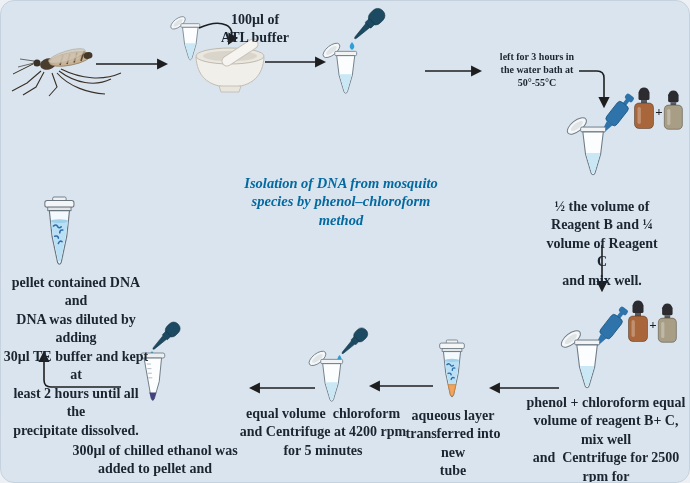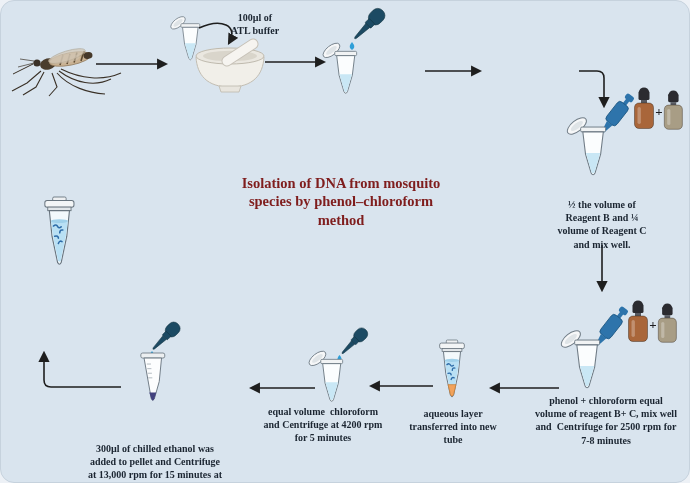--- a/index.html
+++ b/index.html
@@ -4,25 +4,25 @@
 <style>
   html,body{margin:0;padding:0;background:#edf1f6;}
   .canvas{
     position:relative;width:690px;height:483px;margin:0 auto;
     background:#d9e4ee;border:1px solid #c6d2dd;border-radius:14px;
     overflow:hidden;box-sizing:border-box;
     font-family:"Liberation Serif","DejaVu Serif",serif;
   }
   .txt{
     position:absolute;text-align:center;white-space:pre-wrap;
-    font-weight:700;font-size:10px;line-height:1.32;color:#1b2531;
+    font-weight:700;font-size:14px;line-height:1.32;color:#1b2531;
   }
   .title{
     position:absolute;text-align:center;white-space:pre-wrap;
-    font-weight:700;font-size:14.5px;line-height:1.26;color:#7f1d1d;
+    font-weight:700;font-size:14.5px;line-height:1.26;color:#0369a1;font-style:italic;
   }
   .ico{position:absolute;}
   svg{display:block;overflow:visible;}
   .arrows{position:absolute;left:0;top:0;pointer-events:none;}
   
   .t-atl{left:212px;top:10px;width:84px;}
   .t-prot{left:350px;top:54px;width:86px;}
   .t-bath{left:487px;top:49px;width:98px;font-size:10px;}
   .t-reag{left:540px;top:185px;width:122px;margin-top:12px;}
   .t-phen{left:520px;top:393px;width:170px;}
@@ -199,32 +199,40 @@
       <path d="M314,387 H250"></path>
       <path d="M120,386 H50 Q43,386 43,379 V352"></path>
     </g>
   </svg>
 
   <div class="title">Isolation of DNA from mosquito
 species by phenol–chloroform
 method</div>
   <div class="txt t-atl">100µl of
 ATL buffer</div>
+  <div class="txt t-bath">left for 3 hours in
+the water bath at
+50°-55°C</div>
   <div class="txt t-reag">½ the volume of
 Reagent B and ¼
 volume of Reagent C
 and mix well.</div>
   <div class="txt t-phen">phenol + chloroform equal
 volume of reagent B+ C, mix well
 and  Centrifuge for 2500 rpm for
 7-8 minutes</div>
   <div class="txt t-aq">aqueous layer
 transferred into new
 tube</div>
   <div class="txt t-chl">equal volume  chloroform
 and Centrifuge at 4200 rpm
 for 5 minutes</div>
   <div class="txt t-eth">300µl of chilled ethanol was
 added to pellet and Centrifuge
 at 13,000 rpm for 15 minutes at
 4◦C was performed</div>
+  <div class="txt t-pel">pellet contained DNA and
+DNA was diluted by adding
+30µl TE buffer and kept at
+least 2 hours until all the
+precipitate dissolved.</div>
 
 </div>
 
 </body></html>

